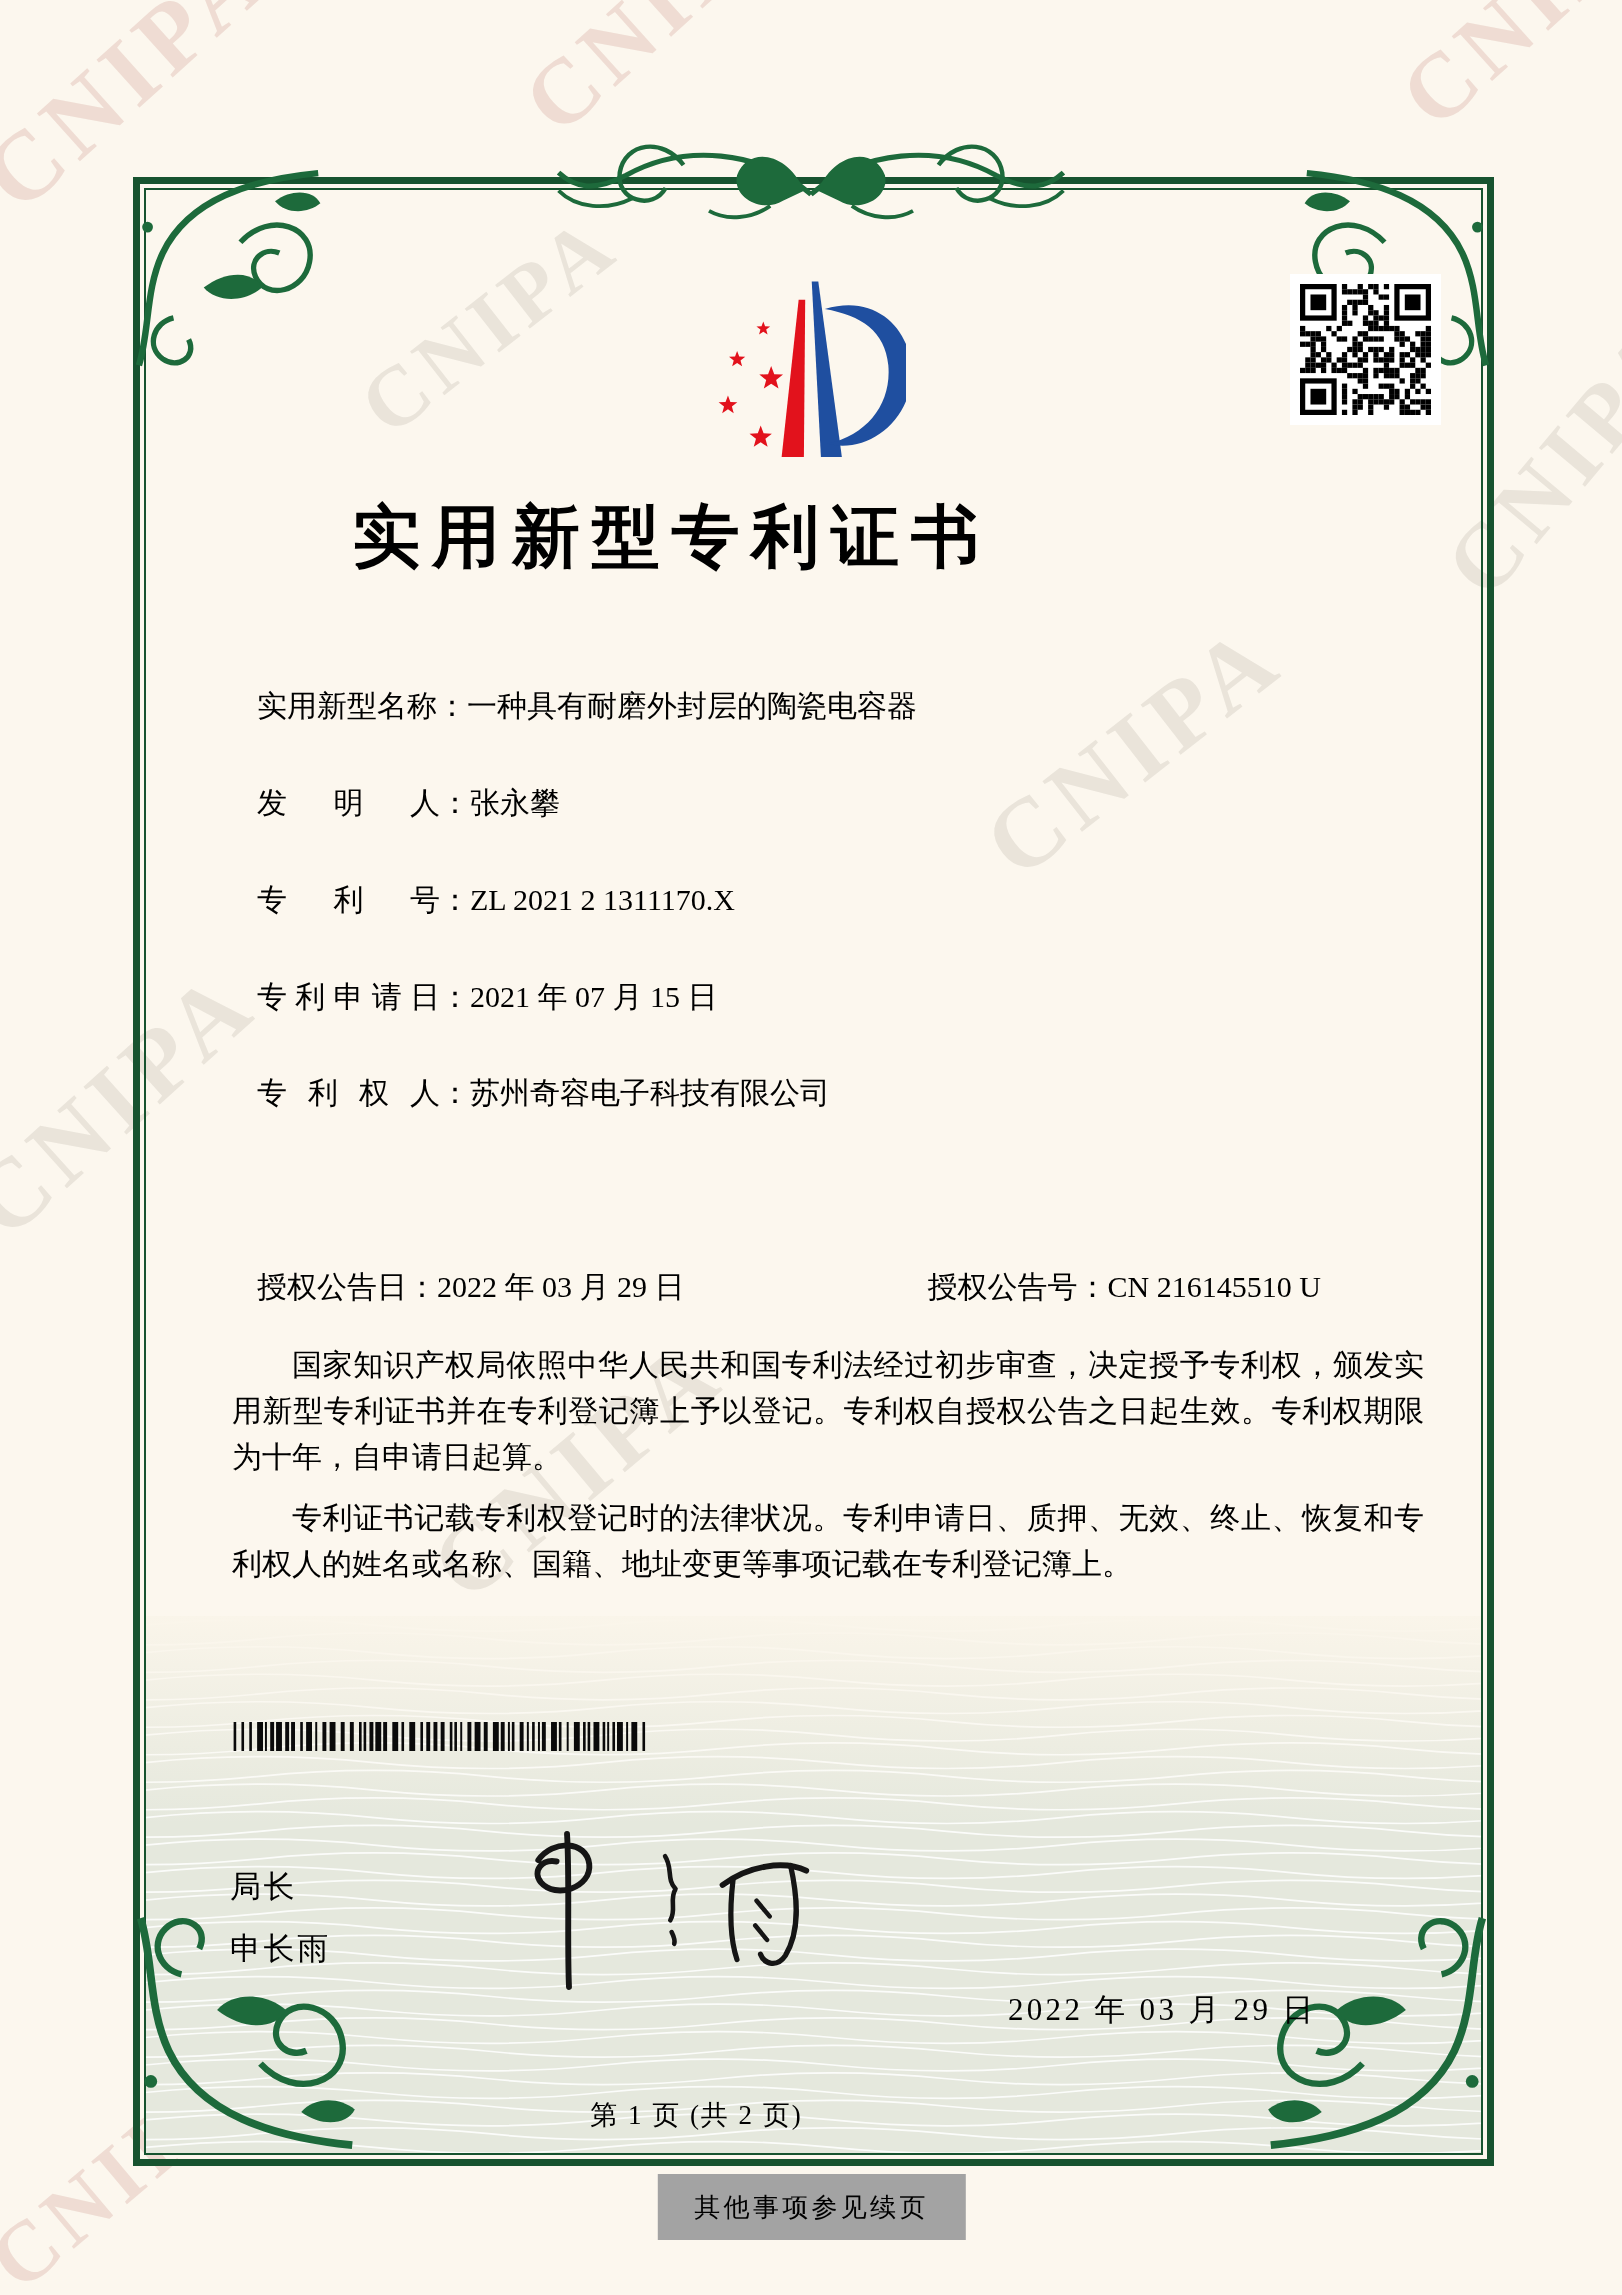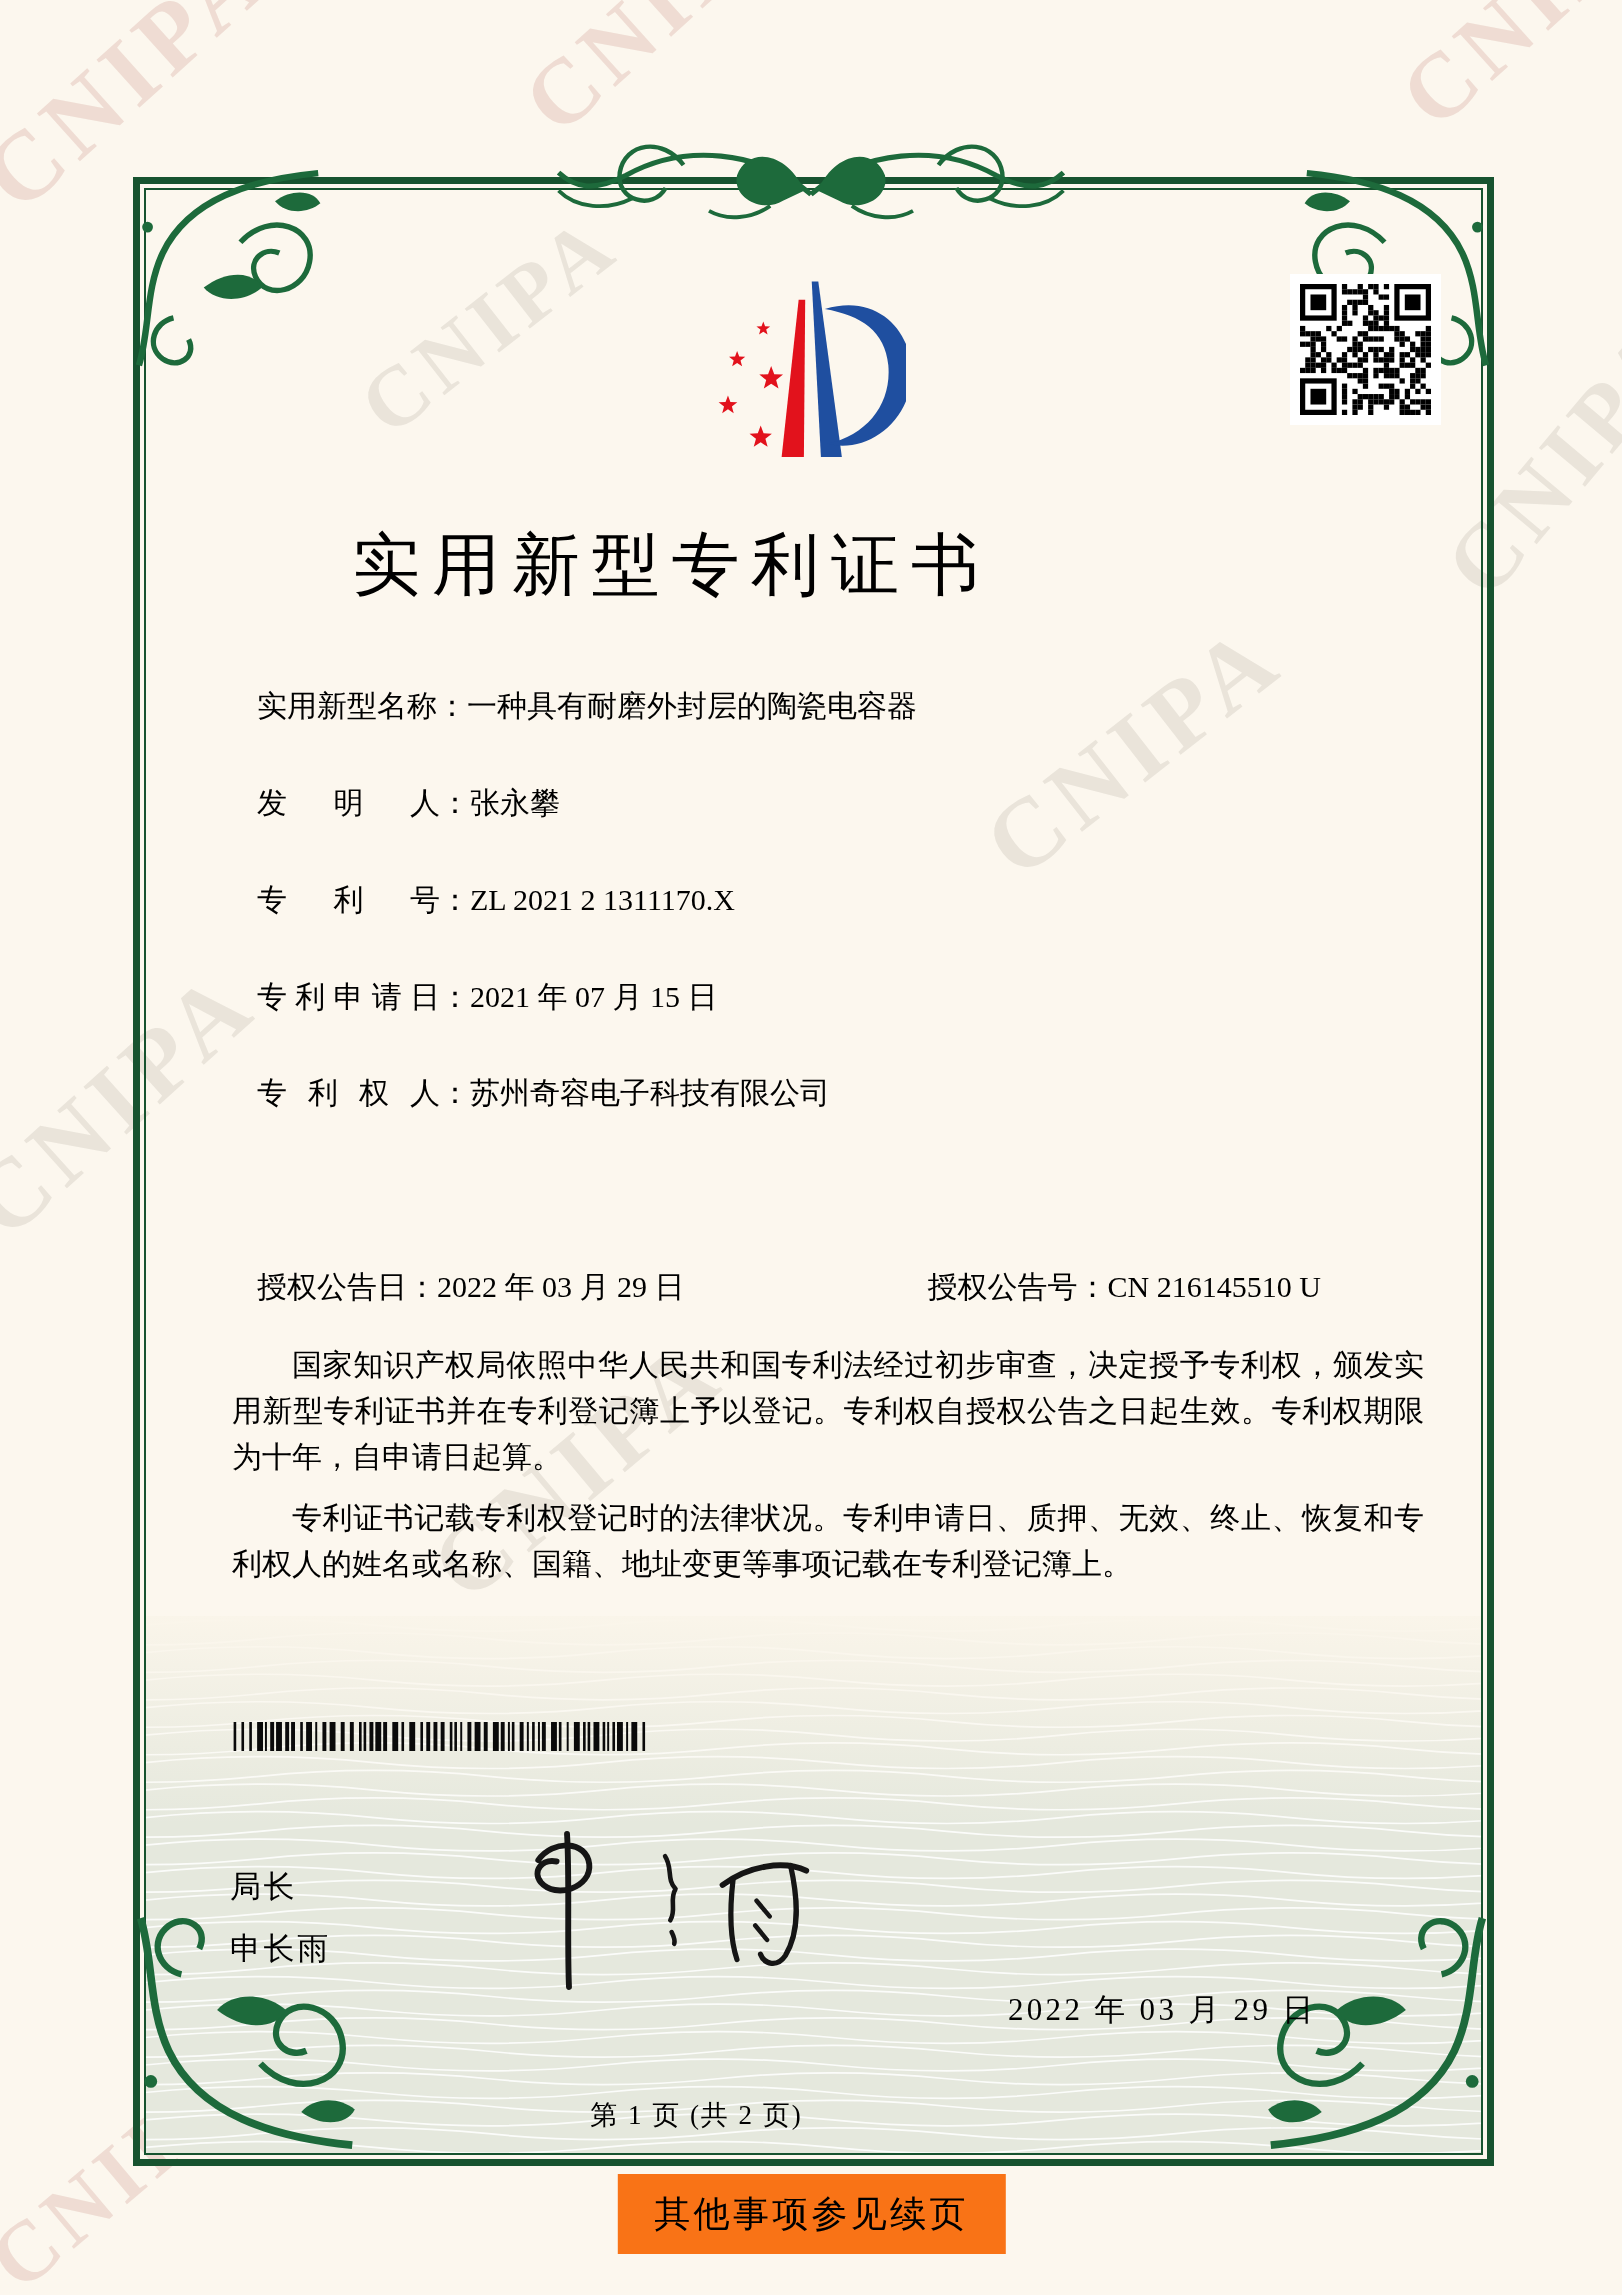--- a/index.html
+++ b/index.html
@@ -22,35 +22,35 @@
       background:linear-gradient(180deg,#faf5ea 0%,rgba(250,245,234,0) 100%);}
   
   .orn{position:absolute;color:#1d6a3b;}
   svg.orn *{vector-effect:non-scaling-stroke;}
   
   .cert-no{position:absolute;left:216px;top:293px;font-size:30px;letter-spacing:5.9px;}
   .logo{position:absolute;left:690px;top:265px;width:216px;height:198px;}
   .qr-box{position:absolute;left:1290px;top:274px;width:151px;height:151px;background:#fff;}
   .qr-box svg{position:absolute;left:9.8px;top:9.8px;}
   .title{position:absolute;left:133px;top:492px;width:1077px;text-align:center;
-      font-size:68px;font-weight:400;letter-spacing:11.8px;margin-top:28px;}
+      font-size:68px;font-weight:700;letter-spacing:11.8px;}
   .frow{position:absolute;left:226px;font-size:30px;line-height:41px;white-space:nowrap;margin-left:31px;}
   .flabel-j{display:inline-block;width:6.1em;text-align:justify;text-align-last:justify;vertical-align:bottom;}
   .grant-no{margin-left:243px;}
   .paras{position:absolute;left:217px;top:1327px;width:1222px;font-size:30px;line-height:46px;
       text-align:justify;}
   .paras p{margin:15px;text-indent:2em;}
   .barcode{position:absolute;left:233px;top:1722px;}
   .sig-title{position:absolute;left:230px;top:1866px;font-size:31px;letter-spacing:2.6px;}
   .sig-name{position:absolute;left:230px;top:1928px;font-size:31px;letter-spacing:2.6px;}
   .sig-script{position:absolute;left:469px;top:1819px;}
   .grant-date-b{position:absolute;left:1008px;top:1989px;font-size:31px;letter-spacing:3.3px;}
   .page-info{position:absolute;left:133px;top:2097px;width:1127px;text-align:center;font-size:27px;letter-spacing:2px;}
   .cont-note{position:absolute;left:50%;top:2174px;transform:translateX(-50%);
-      background:#f97316;padding:15.7px 37px;font-size:36px;letter-spacing:3.3px;white-space:nowrap;}
+      background:#a3a3a3;padding:15.7px 37px;font-size:26px;letter-spacing:3.3px;white-space:nowrap;}
 </style>
 </head>
 <body>
 
 <div class="page">
 
   <div id="wm-layer">
       <span class="wm wm-a" style="left: -46px; top: 19.6px; font-size: 98px; transform: rotate(-42deg);">CNIPA</span>
       <span class="wm wm-a" style="left: 497px; top: -46px; font-size: 92px; transform: rotate(-42deg);">CNIPA</span>
       <span class="wm wm-a" style="left: 1374px; top: -52px; font-size: 92px; transform: rotate(-42deg);">CNIPA</span>

